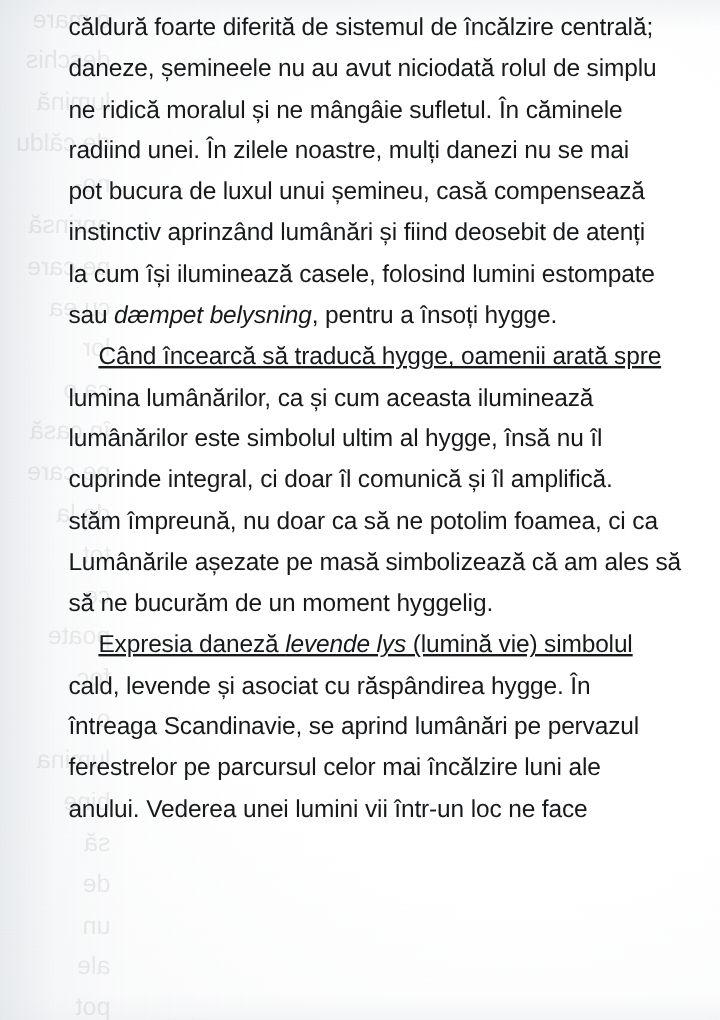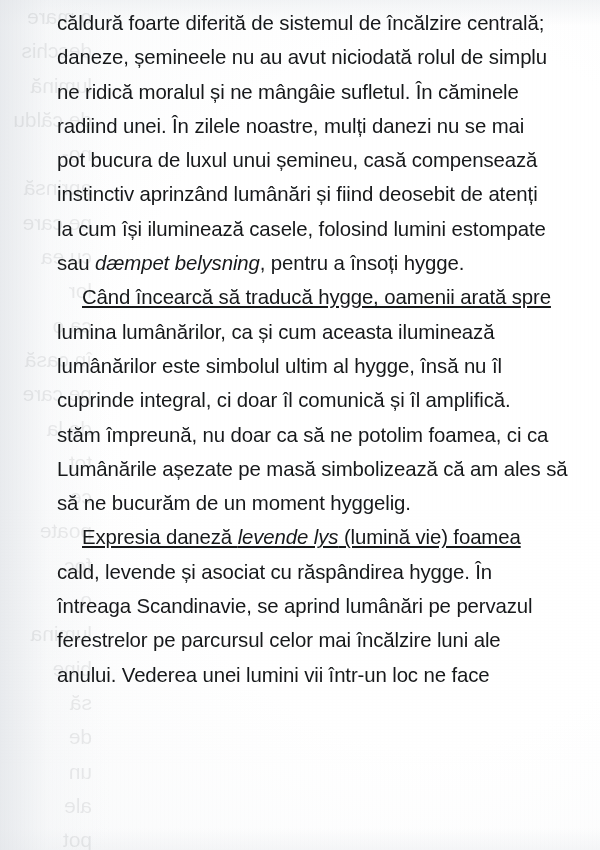--- a/index.html
+++ b/index.html
@@ -134,21 +134,21 @@
       <div class="line"><span>instinctiv aprinzând lumânări și fiind deosebit de atenți</span></div>
       <div class="line"><span>la cum își iluminează casele, folosind lumini estompate</span></div>
       <div class="line"><span>sau </span><span class="ital">dæmpet belysning</span><span>, pentru a însoți hygge.</span></div>
       <div class="line indent"><span>Când încearcă să traducă hygge, oamenii arată spre</span></div>
       <div class="line"><span>lumina lumânărilor, ca și cum aceasta iluminează</span></div>
       <div class="line"><span>lumânărilor este simbolul ultim al hygge, însă nu îl</span></div>
       <div class="line"><span>cuprinde integral, ci doar îl comunică și îl amplifică.</span></div>
       <div class="line"><span>stăm împreună, nu doar ca să ne potolim foamea, ci ca</span></div>
       <div class="line"><span>Lumânările așezate pe masă simbolizează că am ales să</span></div>
       <div class="line"><span>să ne bucurăm de un moment hyggelig.</span></div>
-      <div class="line indent"><span>Expresia daneză </span><span class="ital">levende lys</span><span> (lumină vie) foamea</span></div>
+      <div class="line indent"><span>Expresia daneză </span><span class="ital">levende lys</span><span> (lumină vie) simbolul</span></div>
       <div class="line"><span>cald, levende și asociat cu răspândirea hygge. În</span></div>
       <div class="line"><span>întreaga Scandinavie, se aprind lumânări pe pervazul</span></div>
       <div class="line"><span>ferestrelor pe parcursul celor mai încălzire luni ale</span></div>
       <div class="line"><span>anului. Vederea unei lumini vii într-un loc ne face</span></div>
       <div class="line"></div>
     </div>
 
   <div id="grain"></div>
 
 </div>

